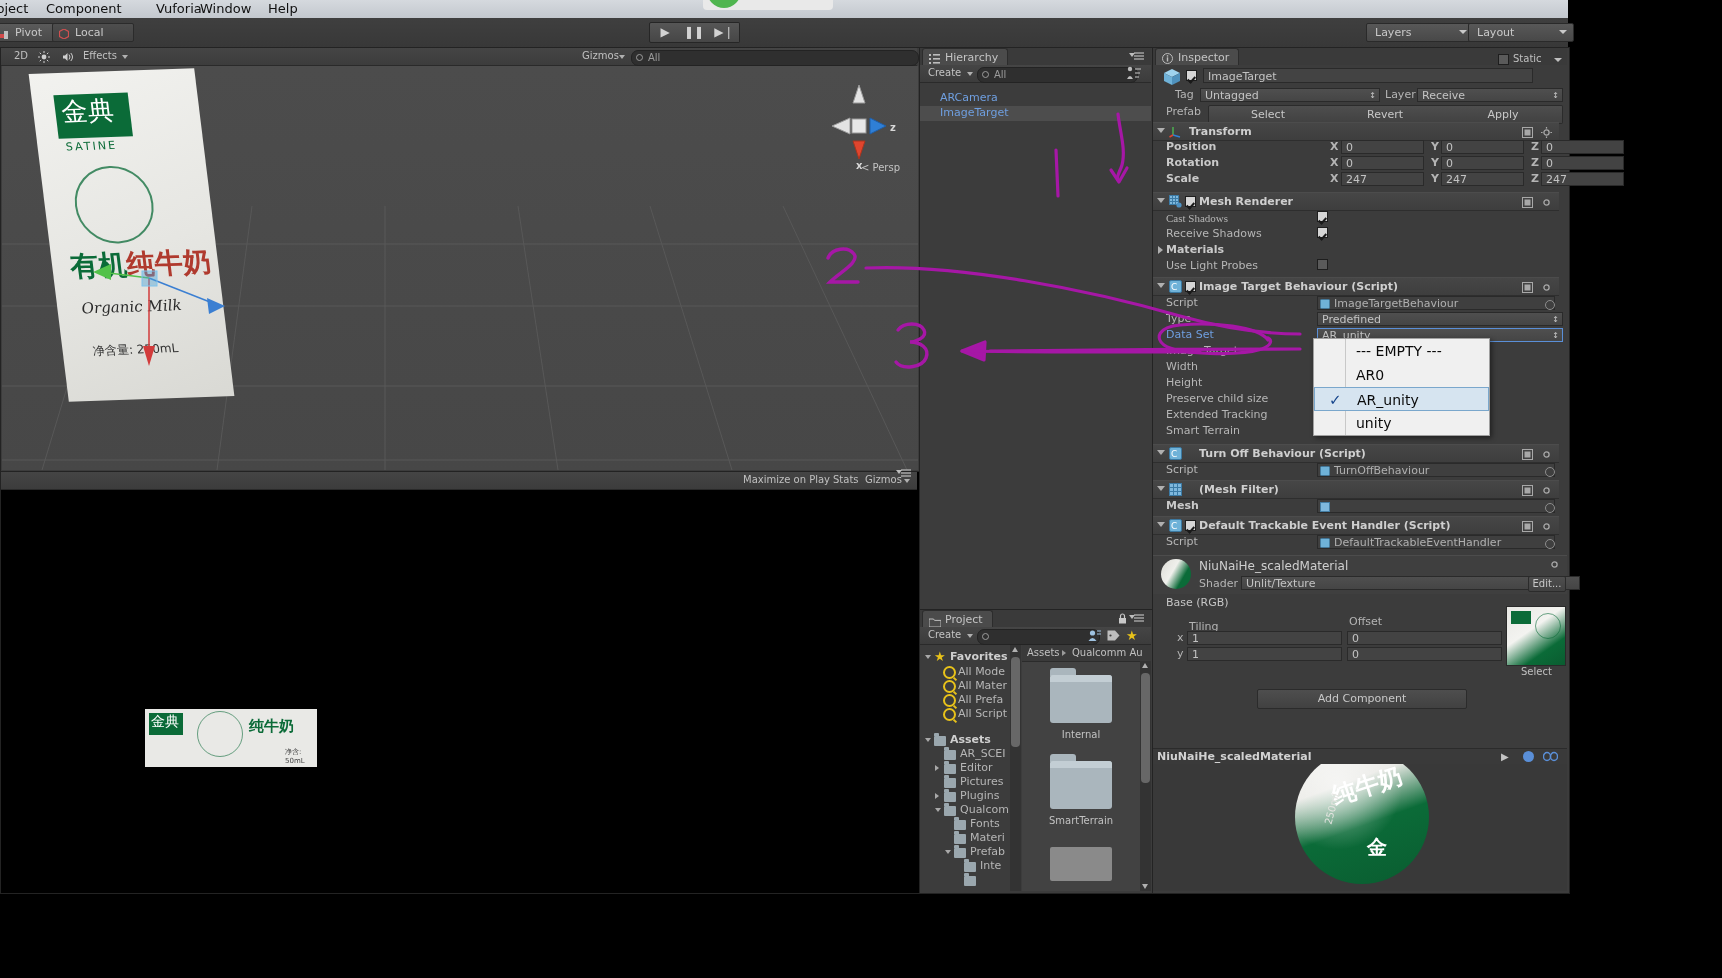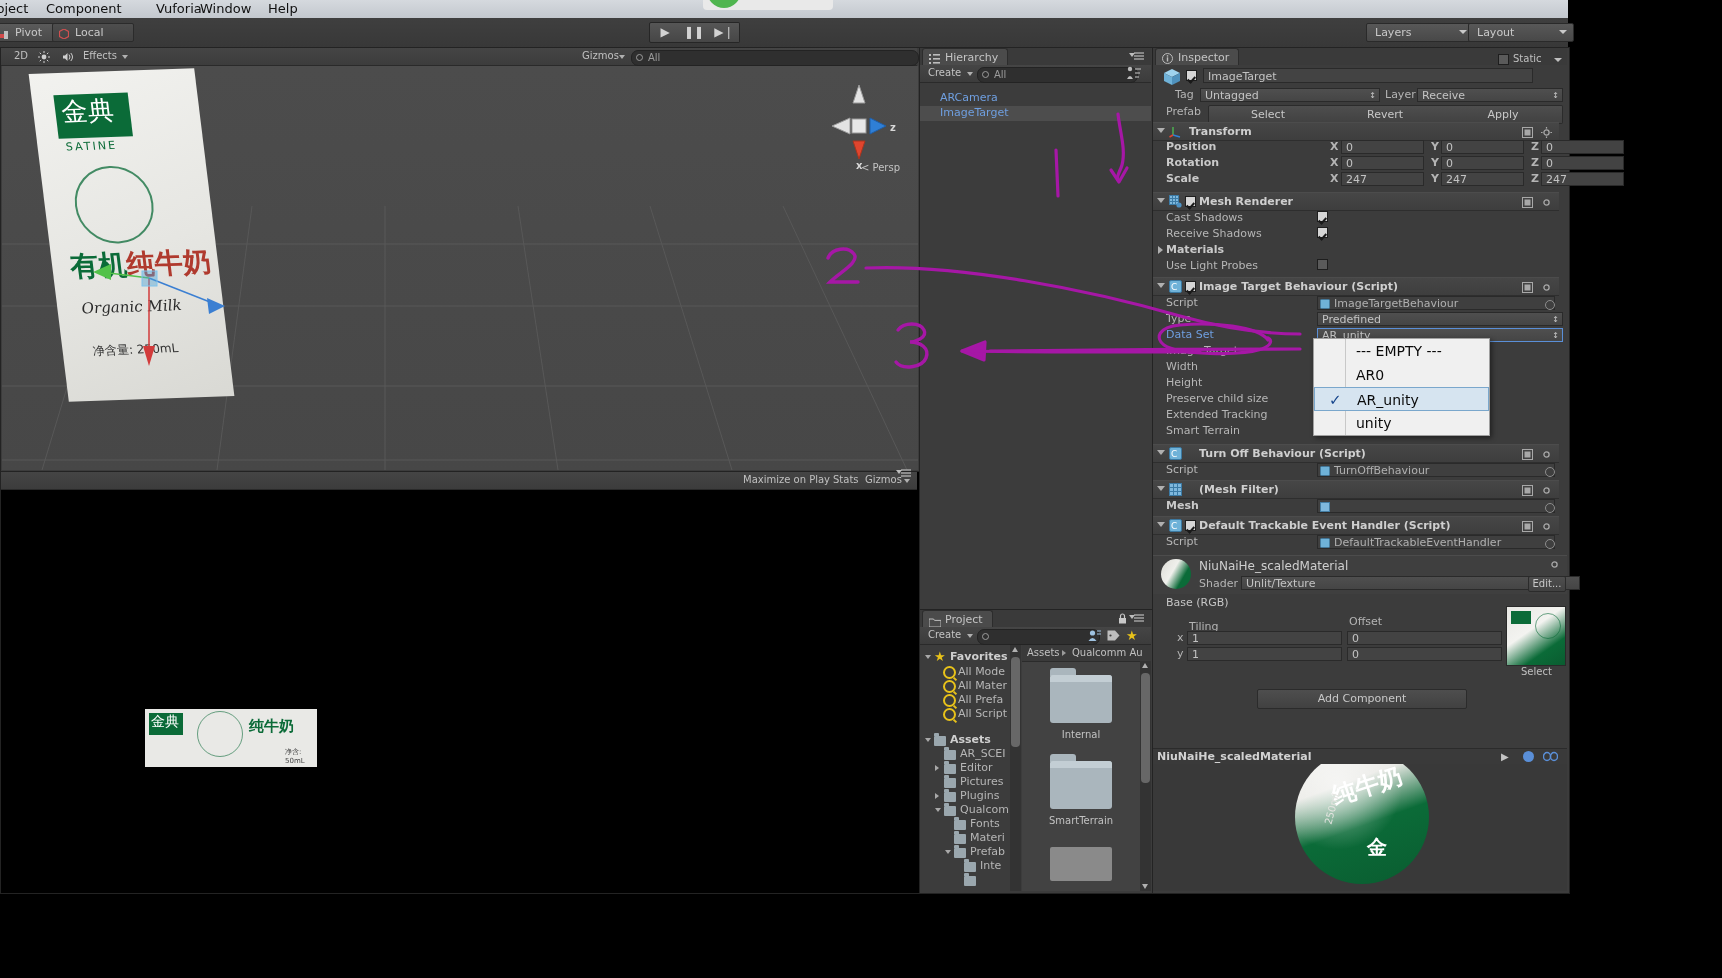--- a/index.html
+++ b/index.html
@@ -661,21 +661,21 @@
               <rect x="0.5" y="0.5" width="10" height="10" fill="none" stroke="#a8a8a8"></rect>
               <rect x="2.5" y="2.5" width="6" height="6" fill="#a8a8a8"></rect>
             </svg>
         </span>
         <span class="abs" style="right:7px;top:3px;">
           <svg width="11" height="11" viewBox="0 0 11 11">
               <circle cx="5.5" cy="5.5" r="2.6" fill="none" stroke="#a8a8a8" stroke-width="1.3"></circle>
             </svg>
         </span>
       </div>
-      <div class="irow" style="top:145px;">
+      <div class="irow" style="top:145px;font-family:Liberation Serif, serif;">
         <span class="ilbl">Cast Shadows</span>
         <span class="chk on" style="left:164px;top:1px;"></span>
       </div>
       <div class="irow" style="top:161px;">
         <span class="ilbl">Receive Shadows</span>
         <span class="chk on" style="left:164px;top:1px;"></span>
       </div>
       <div class="irow" style="top:177px;">
         <span class="foldout closed" style="left:5px;top:4px;"></span>
         <span class="ilbl b">Materials</span>

